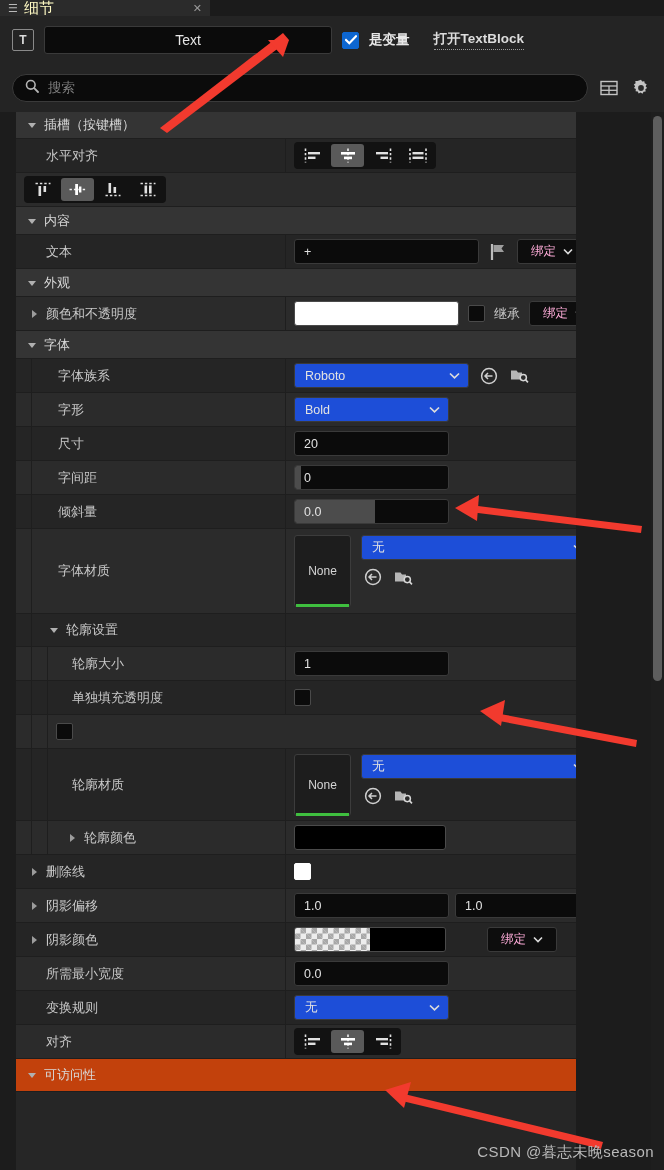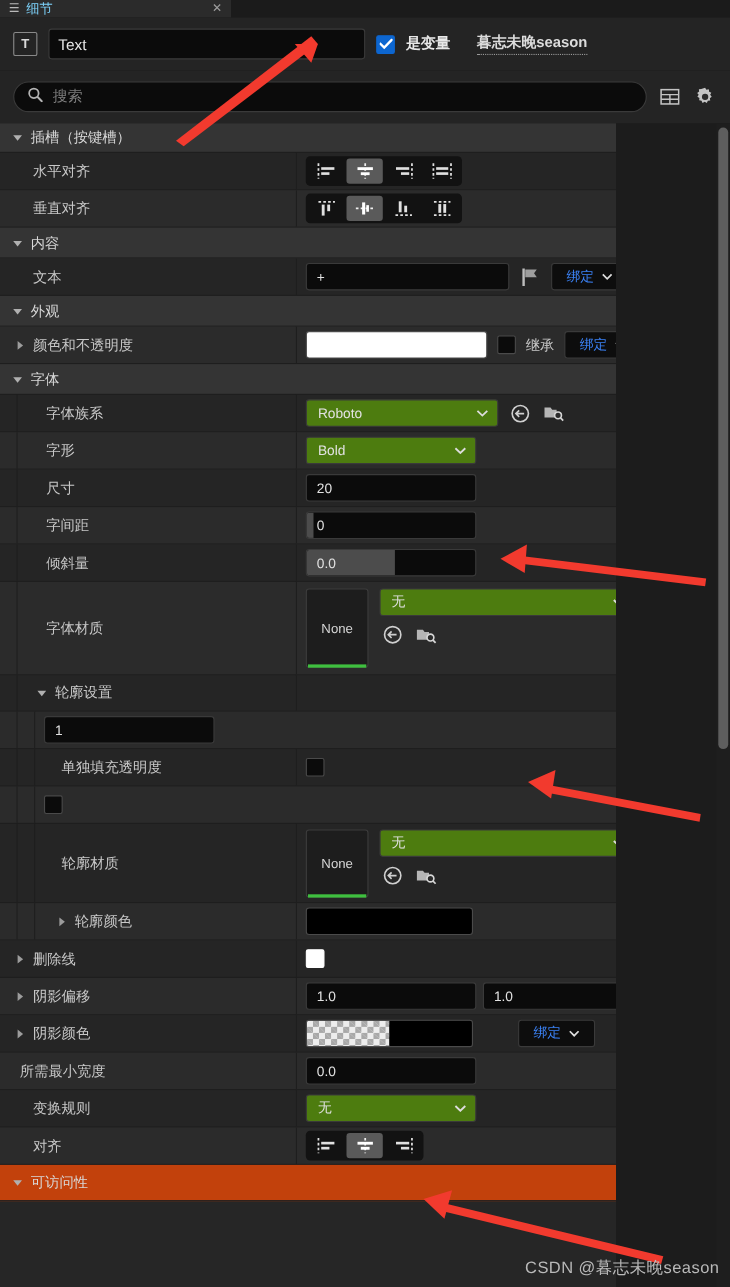--- a/index.html
+++ b/index.html
@@ -11,48 +11,48 @@
     -webkit-font-smoothing:antialiased;
   }
   #root{position:relative;width:664px;height:1170px;}
 
   
   .tabstrip{position:absolute;left:0;top:0;width:664px;height:16px;background:#1b1b1b;}
   .tab{position:absolute;left:0;top:-10px;width:210px;height:26px;background:#2b2b2b;
        border-top-left-radius:3px;border-top-right-radius:3px;
        display:flex;align-items:flex-end;padding:0 8px 2px 8px;gap:6px;}
   .tab-ico{font-size:11px;color:#b9b9b9;line-height:12px;}
-  .tab-title{font-size:12px;color:#7dd3fc;line-height:12px;}
+  .tab-title{font-size:15px;color:#fef9c3;line-height:12px;}
   .tab-x{margin-left:auto;font-size:11px;color:#9a9a9a;line-height:12px;}
 
   
   .namerow{position:absolute;left:0;top:16px;width:664px;height:48px;background:#242424;
            display:flex;align-items:center;padding:0 12px;gap:10px;}
   .tbox-ico{width:22px;height:22px;border:1px solid #8a8a8a;border-radius:2px;
             display:flex;align-items:center;justify-content:center;
             font-size:12px;font-weight:bold;color:#dadada;flex:0 0 auto;}
   .nameinput{width:288px;height:28px;background:#0b0b0b;border:1px solid #3a3a3a;border-radius:3px;
-             display:flex;align-items:center;padding:0 8px;font-size:14px;color:#e6e6e6;}
+             display:flex;align-items:center;padding:0 8px;font-size:14px;color:#e6e6e6;justify-content:center;}
   .cbox{width:17px;height:17px;background:#0d66d0;border:1px solid #0d66d0;border-radius:2px;
         display:flex;align-items:center;justify-content:center;flex:0 0 auto;}
   .cbox svg{display:block;}
   .cb-label{font-size:13.5px;color:#e8e8e8;font-weight:bold;}
   .openlink{font-size:13.5px;color:#dcdcdc;font-weight:bold;border-bottom:1px dotted #9a9a9a;
             margin-left:14px;padding-bottom:1px;}
 
   
   .searchrow{position:absolute;left:0;top:64px;width:664px;height:48px;background:#242424;
              display:flex;align-items:center;padding:0 12px;gap:10px;}
   .searchbox{flex:1;height:28px;background:#0b0b0b;border:1px solid #3a3a3a;border-radius:14px;
              display:flex;align-items:center;padding:0 12px;gap:9px;}
   .search-ph{font-size:13.5px;color:#7d7d7d;}
   .hdr-ico{width:22px;height:22px;display:flex;align-items:center;justify-content:center;flex:0 0 auto;}
 
   
-  .plist{position:absolute;left:0;top:112px;width:560px;height:1058px;overflow:hidden;background:#262626;}
+  .plist{position:absolute;left:16px;top:112px;width:560px;height:1058px;overflow:hidden;background:#262626;}
   .row{position:relative;width:664px;display:flex;align-items:stretch;
        border-bottom:1px solid #1e1e1e;}
   .row.cat{background:#343434;}
   .row.a{background:#2b2b2b;}
   .row.b{background:#252525;}
 
   .indent{flex:0 0 auto;height:100%;display:flex;}
   .igut{width:16px;height:100%;border-right:1px solid #1e1e1e;}
 
   .lblcell{flex:0 0 auto;display:flex;align-items:center;gap:6px;
@@ -71,30 +71,30 @@
   .tf{height:25px;background:#0b0b0b;border:1px solid #3a3a3a;border-radius:3px;
       display:flex;align-items:center;padding:0 9px;font-size:12.5px;color:#e2e2e2;}
   .tf.wide{width:308px;}
   .tf.num{width:155px;}
   .tf.num2{width:156px;}
   .slider{height:25px;background:#0b0b0b;border:1px solid #3a3a3a;border-radius:3px;
           width:155px;position:relative;display:flex;align-items:center;overflow:hidden;}
   .slider .fill{position:absolute;left:0;top:0;bottom:0;background:#4c4c4c;}
   .slider span{position:relative;padding-left:9px;font-size:12.5px;color:#e2e2e2;}
 
-  .drop{height:25px;background:#4d7c0f;border:1px solid #3a3a3a;border-radius:3px;
+  .drop{height:25px;background:#1d4ed8;border:1px solid #3a3a3a;border-radius:3px;
         display:flex;align-items:center;padding:0 8px 0 10px;font-size:12.5px;color:#e2e2e2;}
   .drop .cv{margin-left:auto;padding-left:10px;display:flex;align-items:center;}
   .drop.w175{width:175px;}
   .drop.w155{width:155px;}
   .drop.w232{width:232px;}
 
   .bindbtn{height:25px;min-width:70px;background:#0d0d0d;border:1px solid #3a3a3a;border-radius:3px;
            display:flex;align-items:center;justify-content:center;gap:7px;
-           font-size:12.5px;color:#3b82f6;padding:0 9px;}
+           font-size:12.5px;color:#f9a8d4;padding:0 9px;}
 
   .segbar{height:27px;background:#121212;border-radius:4px;display:inline-flex;
           align-items:center;padding:2px;gap:2px;}
   .seg{width:33px;height:23px;border-radius:3px;display:flex;align-items:center;justify-content:center;}
   .seg.on{background:#5a5a5a;}
   .seg svg{display:block;}
 
   .swatch{height:25px;border:1px solid #4a4a4a;border-radius:3px;}
   .swatch.white{width:165px;background:#ffffff;}
   .swatch.black{width:152px;background:#000000;}
@@ -147,21 +147,21 @@
     <div class="tbox-ico">T</div>
     <div class="nameinput">
       <span>Text</span>
     </div>
     <div class="cbox">
       <svg width="12" height="10" viewBox="0 0 12 10">
         <path d="M1 5 L4.3 8.3 L11 1.3" stroke="#ffffff" stroke-width="2.2" fill="none" stroke-linecap="square"></path>
       </svg>
     </div>
     <span class="cb-label">是变量</span>
-    <span class="openlink">暮志未晚season</span>
+    <span class="openlink">打开TextBlock</span>
   </div>
 
   <div class="searchrow">
     <div class="searchbox">
       <span>
         <svg width="14" height="14" viewBox="0 0 14 14">
           <circle cx="5.8" cy="5.8" r="4.3" stroke="#b4b4b4" stroke-width="1.6" fill="none"></circle>
           <line x1="9.2" y1="9.2" x2="13" y2="13" stroke="#b4b4b4" stroke-width="1.8" stroke-linecap="round"></line>
         </svg>
       </span>
@@ -240,24 +240,20 @@
         <span class="keyico">
           <svg width="17" height="17" viewBox="0 0 17 17">
             <path d="M2 8 L7.2 2.6 L13 8.2 L7.6 13.6 Z" fill="#6b6b6b" stroke="#4a4a4a" stroke-width="1"></path>
             <path d="M13 2 v5 M10.5 4.5 h5" stroke="#b9b9b9" stroke-width="1.7"></path>
           </svg>
         </span>
       </div>
     </div>
 
     <div class="row a" style="height:34px">
-      <div class="lblcell" style="width:270px;padding-left:12px">
-        <span class="tri none"></span>
-        <span class="lbl">垂直对齐</span>
-      </div>
       <div class="valcell">
         <div class="segbar">
           <div class="seg">
             <svg width="22" height="17" viewBox="0 0 22 17">
               <line x1="3.5" y1="2.5" x2="18.5" y2="2.5" stroke="#e0e0e0" stroke-width="1.6" stroke-dasharray="2.4 2"></line>
               <rect x="6.5" y="5" width="2.6" height="10" fill="#e0e0e0"></rect>
               <rect x="11.5" y="5" width="2.6" height="6" fill="#e0e0e0"></rect>
             </svg>
           </div>
           <div class="seg on">
@@ -574,20 +570,23 @@
           </svg>
         </span>
       </div>
     </div>
 
     <div class="row a" style="height:34px">
       <div class="indent">
           <div class="igut"></div>
           <div class="igut"></div>
         </div>
+      <div class="lblcell" style="width:238px;padding-left:24px">
+        <span class="lbl">轮廓大小</span>
+      </div>
       <div class="valcell">
         <div class="tf num">
           <span>1</span>
         </div>
       </div>
       <div class="keycell">
         <span class="resetico">
           <svg width="16" height="15" viewBox="0 0 16 15">
             <path d="M13 12 C13 6.5 9.5 4.2 4 4.2" stroke="#c9c9c9" stroke-width="1.7" fill="none"></path>
             <path d="M6.6 1.4 L3 4.3 L6.6 7.2" stroke="#c9c9c9" stroke-width="1.7" fill="none"></path>
@@ -748,21 +747,21 @@
         <span class="keyico">
           <svg width="17" height="17" viewBox="0 0 17 17">
             <path d="M2 8 L7.2 2.6 L13 8.2 L7.6 13.6 Z" fill="#6b6b6b" stroke="#4a4a4a" stroke-width="1"></path>
             <path d="M13 2 v5 M10.5 4.5 h5" stroke="#b9b9b9" stroke-width="1.7"></path>
           </svg>
         </span>
       </div>
     </div>
 
     <div class="row a" style="height:34px">
-      <div class="lblcell" style="width:270px;">
+      <div class="lblcell" style="width:270px;padding-left:12px">
         <span class="tri none"></span>
         <span class="lbl">所需最小宽度</span>
       </div>
       <div class="valcell">
         <div class="tf num">
           <span>0.0</span>
         </div>
       </div>
       <div class="keycell">
         <span class="keyico">

